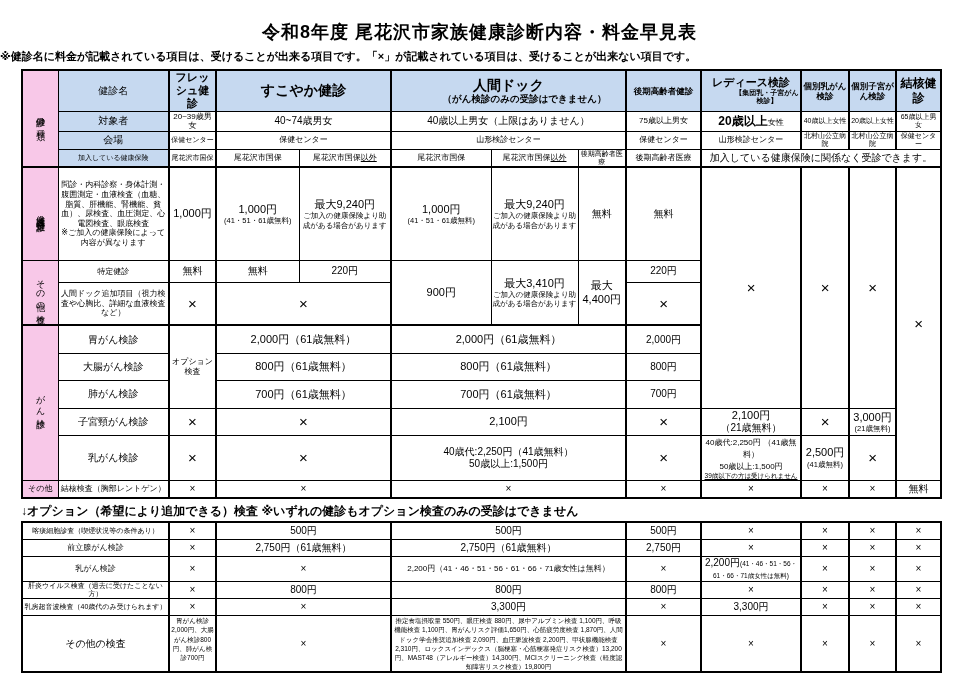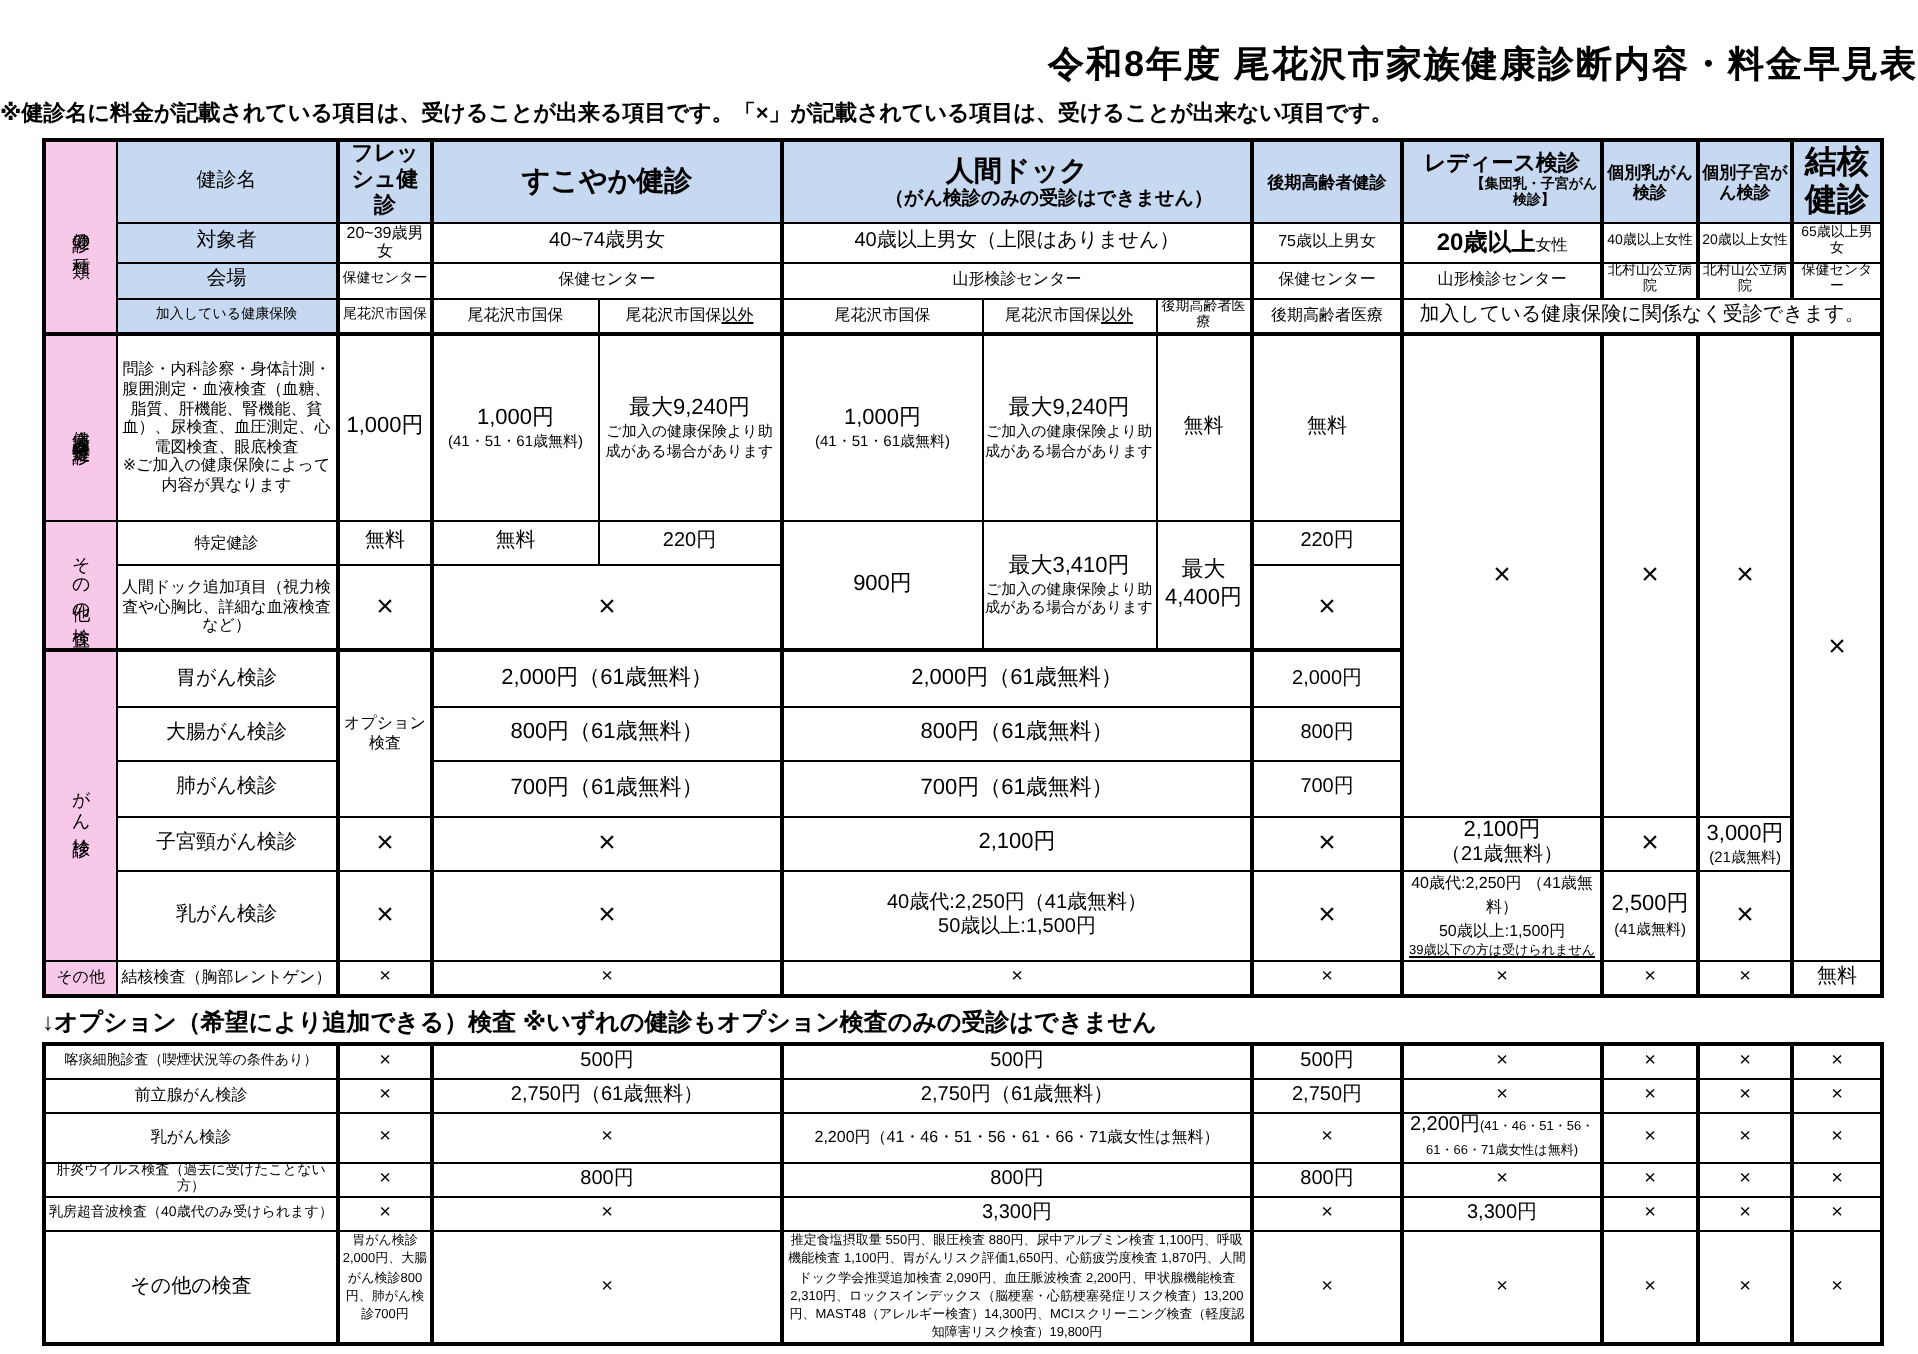--- a/index.html
+++ b/index.html
@@ -1,34 +1,34 @@
 <!DOCTYPE html>
 <html><head>
 <meta charset="utf-8">
 <style>
   html,body{margin:0;padding:0;background:#fff;}
   .page{position:relative;width:959px;height:677px;background:#fff;overflow:hidden;
         font-family:"Liberation Sans","DejaVu Sans",sans-serif;color:#000;}
-  .title{margin:20px 0 5px;text-align:right;font-size:18px;font-weight:bold;letter-spacing:1px;}
+  .title{margin:20px 0 5px;text-align:center;font-size:18px;font-weight:bold;letter-spacing:1px;}
   .note{margin:0 0 5px;font-size:11px;font-weight:bold;}
   table{border-collapse:collapse;table-layout:fixed;margin-left:21px;border:2px solid #000;}
   .main,.opt{width:919px;}
   td,th{border:1px solid #000;padding:0 1px;font-size:10px;font-weight:normal;
         text-align:center;vertical-align:middle;line-height:1.2;overflow:hidden;}
   .blue{background:#c6d9f0;}
   .pink{background:#f8c8e8;}
   .tl{border-left:2px solid #000 !important;}
   tr.tt>td,tr.tt>th{border-top:2px solid #000;}
   .v{writing-mode:vertical-rl;text-orientation:upright;display:inline-block;
      letter-spacing:1px;font-size:9px;}
   .left{text-align:center;}
   .b{font-weight:bold;}
   .h14{font-size:14px;font-weight:bold;}
   .h11{font-size:11px;font-weight:bold;}
-  .h10{font-size:16px;font-weight:bold;}
+  .h10{font-size:12px;font-weight:bold;}
   .h9{font-size:8.5px;font-weight:bold;}
   .sm{font-size:8px;}
   .xs{font-size:7px;}
   .xxs{font-size:6.5px;line-height:1.4;}
   .fee{font-size:11px;}
   .big{font-size:15px;}
   .sub{display:block;font-size:7.5px;line-height:1.25;}
   .subx{display:block;font-size:7px;line-height:1.2;padding-left:32px;}
   .bu{font-weight:bold;font-size:12px;margin-top:12px;}
   .un{text-decoration:underline;}

